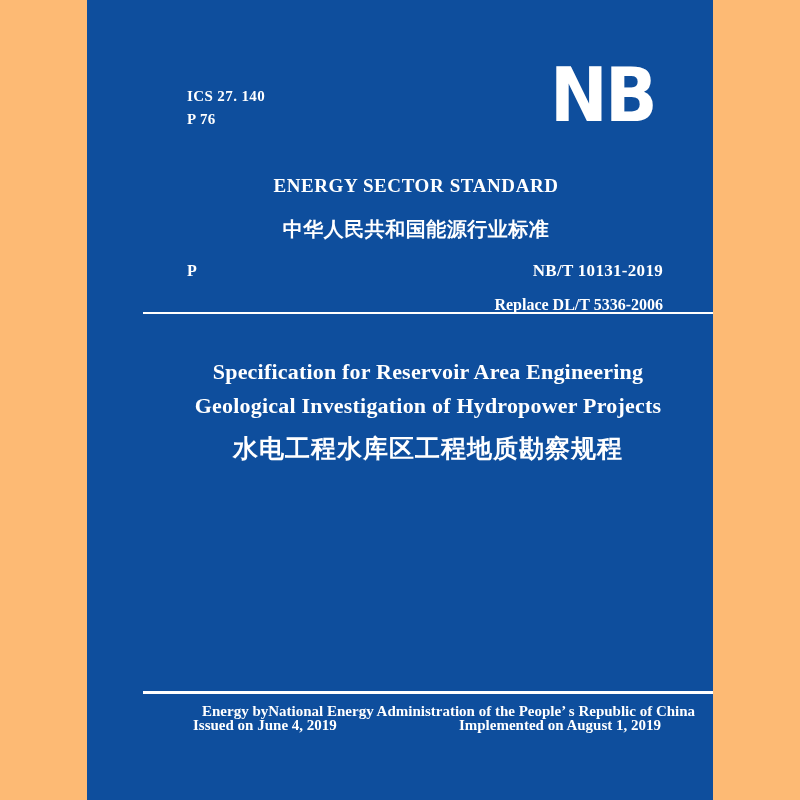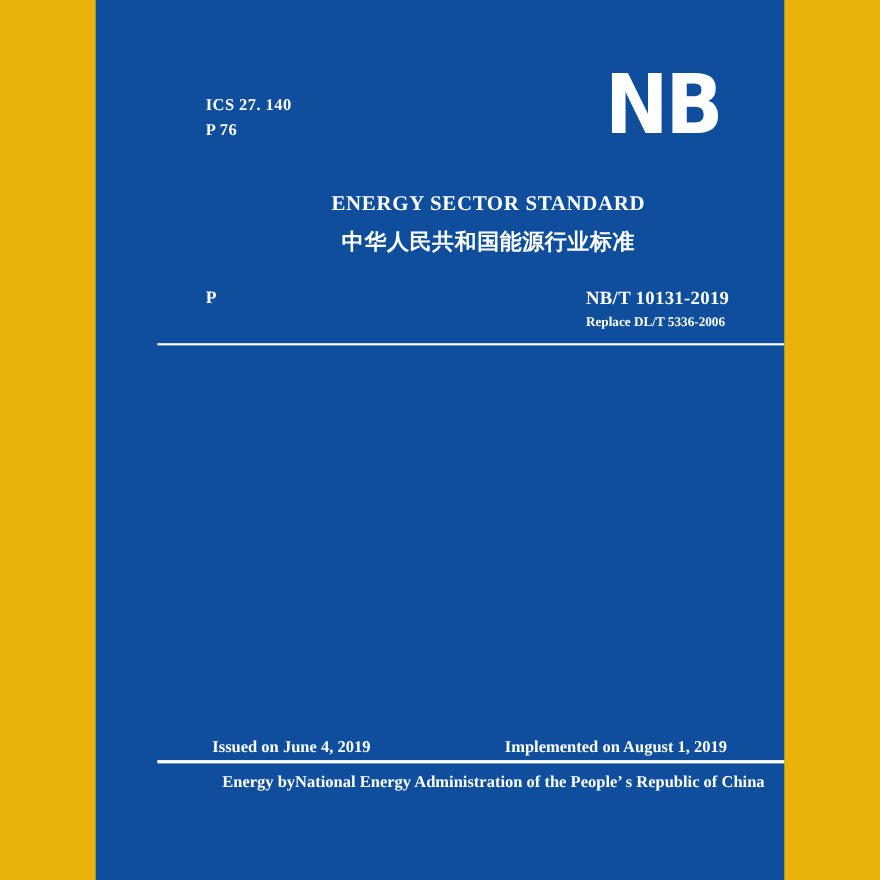--- a/index.html
+++ b/index.html
@@ -8,21 +8,21 @@
     width: 800px;
     height: 800px;
     background: #ffffff;
     font-family: "Liberation Serif", "DejaVu Serif", serif;
     overflow: hidden;
   }
   .page {
     position: relative;
     width: 800px;
     height: 800px;
-    background: #eab308;
+    background: #fdba74;
   }
   .cover {
     position: absolute;
     left: 87px;
     top: 0;
     width: 626px;
     height: 800px;
     background: #0E4E9D;
     color: #ffffff;
   }
@@ -46,66 +46,66 @@
     font-weight: bold;
     font-size: 75px;
     line-height: 75px;
     letter-spacing: -3px;
     transform: scaleX(0.92);
     transform-origin: left top;
   }
 
   
   .heading-block {
-    left: 72px;    
+    left: 44px;    
     top: 171px;
     width: 570px;
     text-align: center;
   }
   .heading-en {
     font-size: 19px;
     font-weight: bold;
     line-height: 30px;
     letter-spacing: 0.6px;
     white-space: nowrap;
   }
   .heading-zh {
     font-family: "DejaVu Sans", "Liberation Sans", sans-serif;
     font-size: 20px;
     font-weight: bold;
     line-height: 32px;
     letter-spacing: 0.5px;
-    margin-top: 2px;
+    margin-top: 12px;
     white-space: nowrap;
   }
 
   
   .p-class {
     left: 100px;   
     top: 262px;
     font-size: 16px;
     font-weight: bold;
   }
   .code-block {
     right: 50px;   
     top: 260px;
-    text-align: left;
+    text-align: right;
   }
   .std-code {
     font-size: 17px;
     font-weight: bold;
     line-height: 22px;
     letter-spacing: 0.3px;
     white-space: nowrap;
   }
   .std-replaces {
-    font-size: 12px;
+    font-size: 16px;
     font-weight: bold;
     line-height: 17px;
-    margin-top: 2px;
+    margin-top: 14px;
     white-space: nowrap;
   }
 
   .rule {
     left: 56px;    
     width: 570px;  
     background: #ffffff;
   }
   .rule-top { top: 312px; height: 2px; }
   .rule-bottom { top: 691px; height: 3px; }
@@ -141,21 +141,21 @@
     height: 20px;
     display: flex;
     justify-content: space-between;
     box-sizing: border-box;
     padding-left: 50px;   
     padding-right: 52px;  
     font-size: 15px;
     font-weight: bold;
     line-height: 20px;
   }
-  .dates-row span { white-space: nowrap; }
+  .dates-row span { white-space: nowrap; margin-top: 45px; }
 
   
   .issuer-row {
     left: 56px;
     top: 701px;
     width: 570px;
     box-sizing: border-box;
     padding-left: 59px;   
     font-size: 15px;
     font-weight: bold;
@@ -184,20 +184,25 @@
 
     <div class="abs p-class">P</div>
 
     <div class="abs code-block">
       <div class="std-code">NB/T 10131-2019</div>
       <div class="std-replaces">Replace DL/T 5336-2006</div>
     </div>
 
     <div class="abs rule rule-top"></div>
 
+    <div class="abs title-block">
+      <div class="title-en">Specification for Reservoir Area Engineering</div>
+      <div class="title-en">Geological Investigation of Hydropower Projects</div>
+      <div class="title-zh">水电工程水库区工程地质勘察规程</div>
+    </div>
 
     <div class="abs dates-row">
       <span>Issued on June 4, 2019</span>
       <span>Implemented on August 1, 2019</span>
     </div>
 
     <div class="abs rule rule-bottom"></div>
 
     <div class="abs issuer-row">
       <span>Energy by</span><span class="issuer-body">National Energy Administration of the People’ s Republic of China</span>

